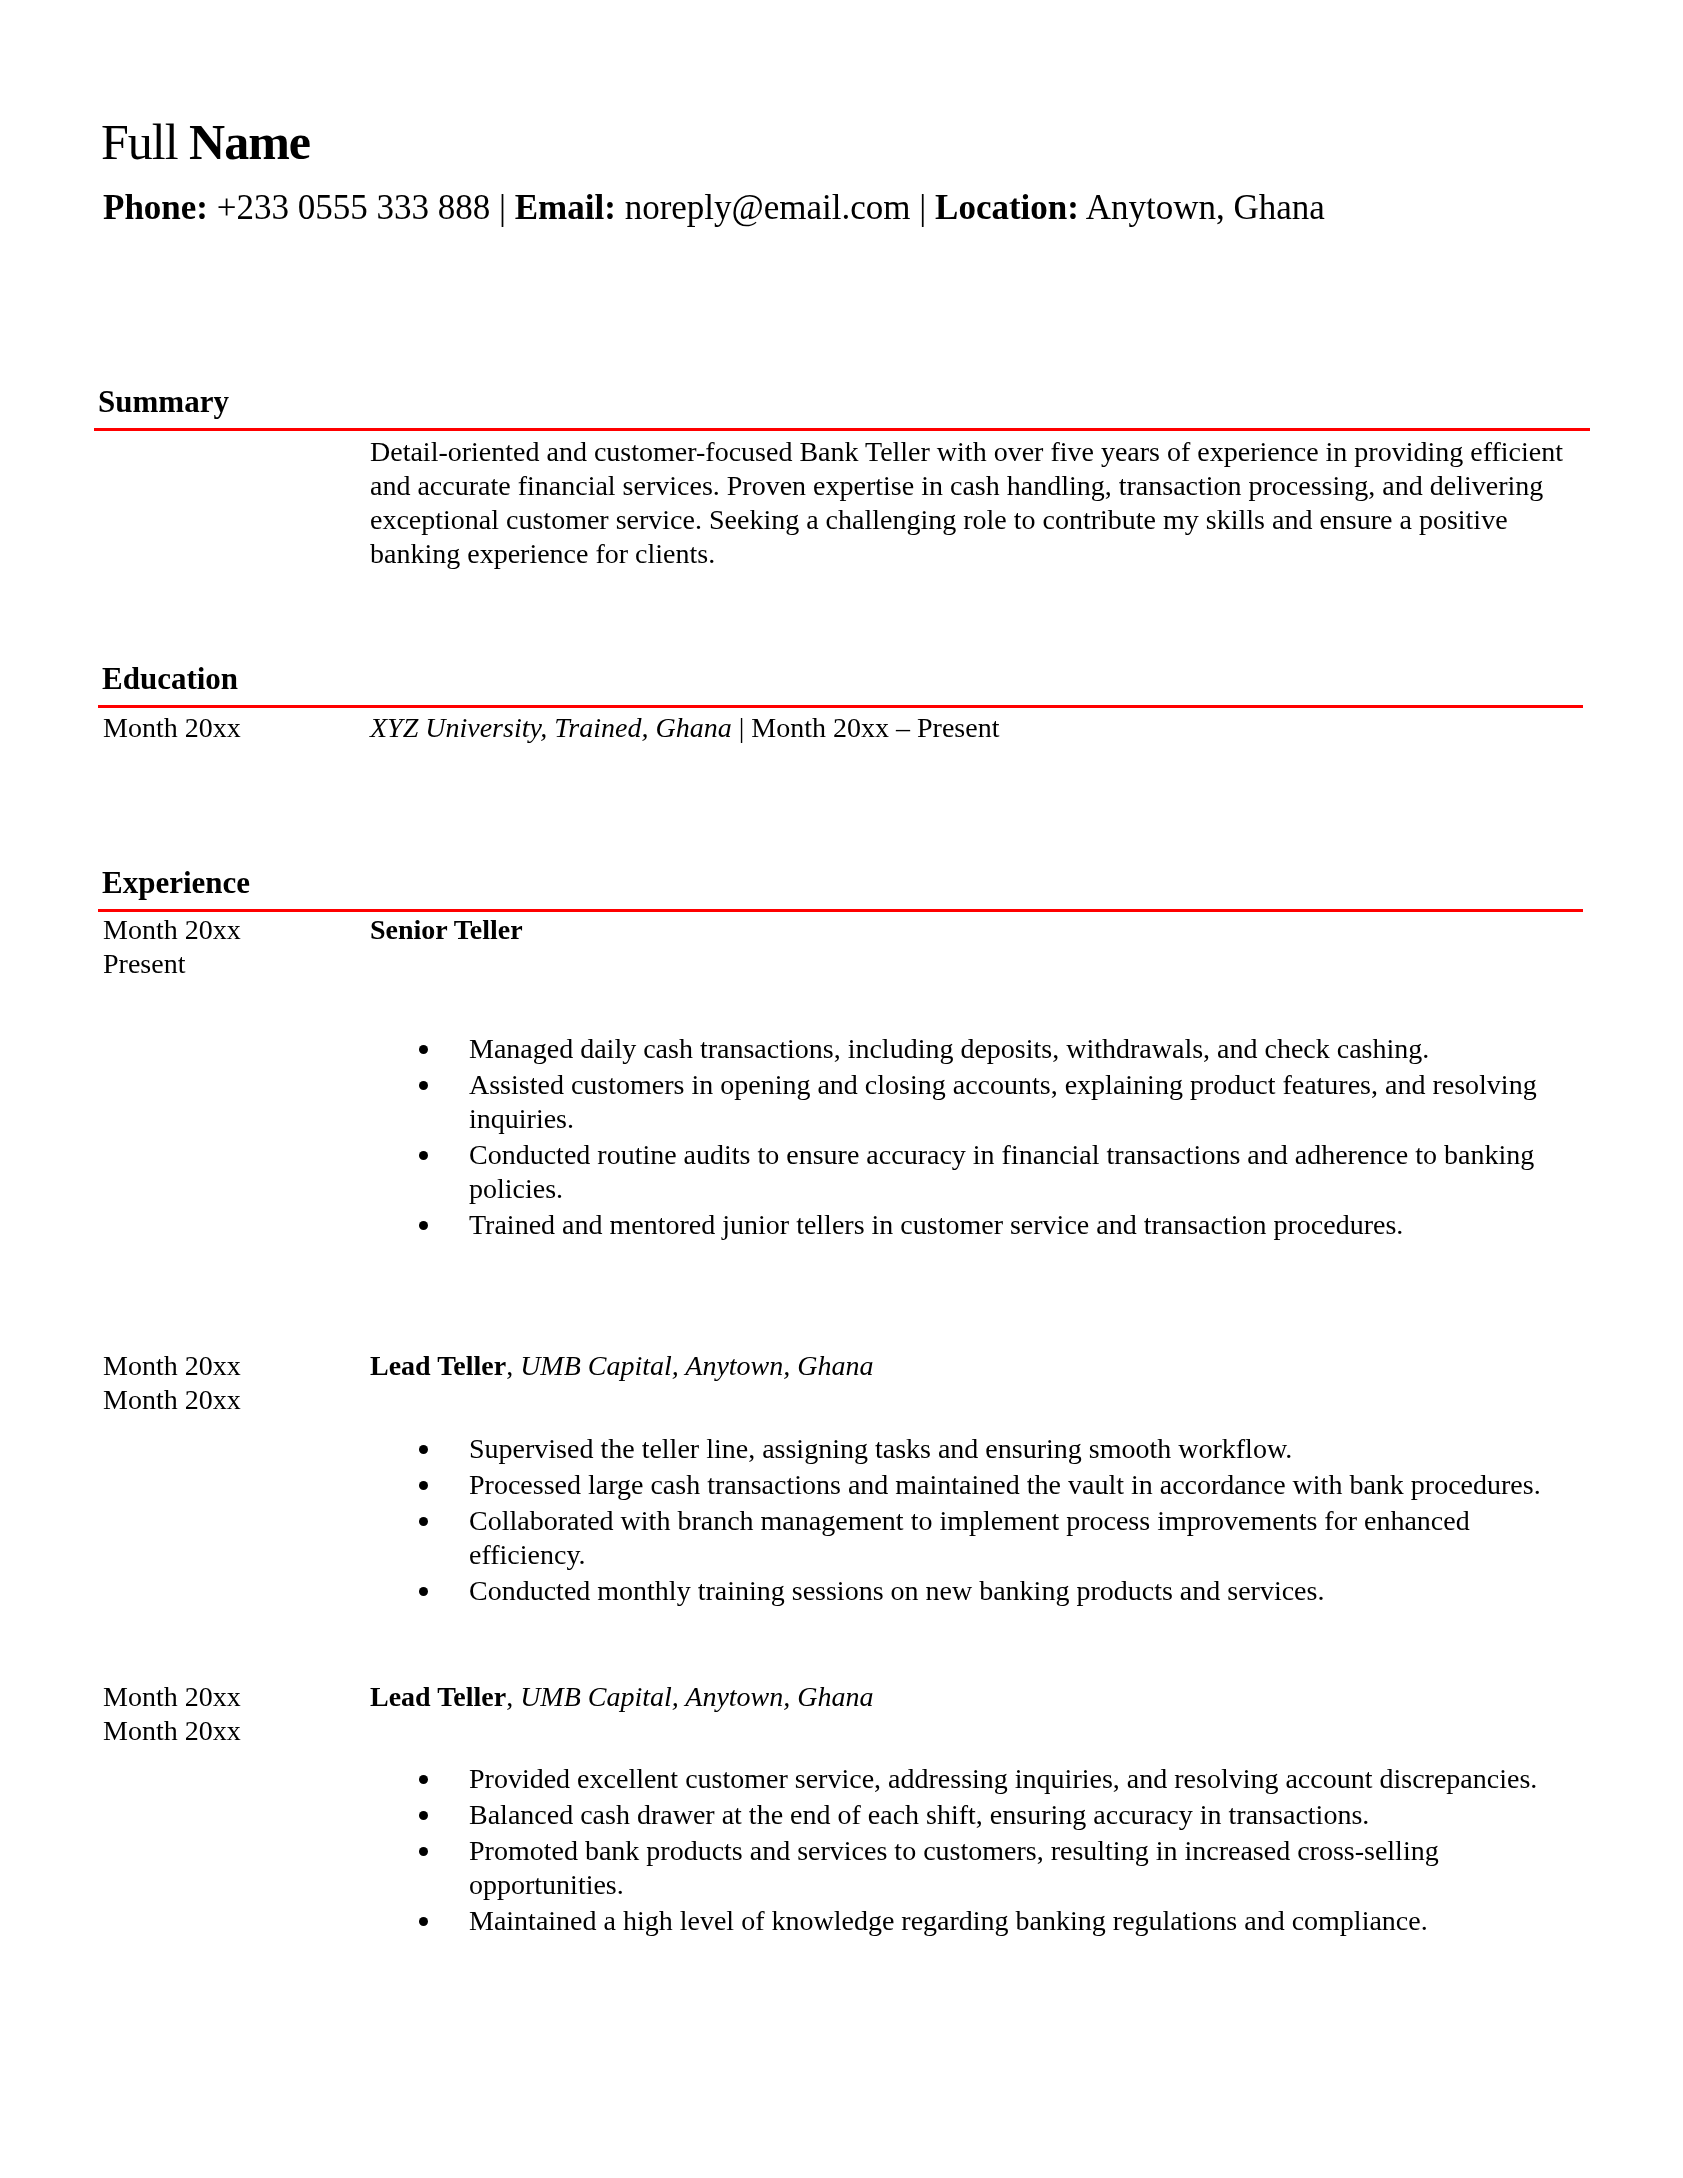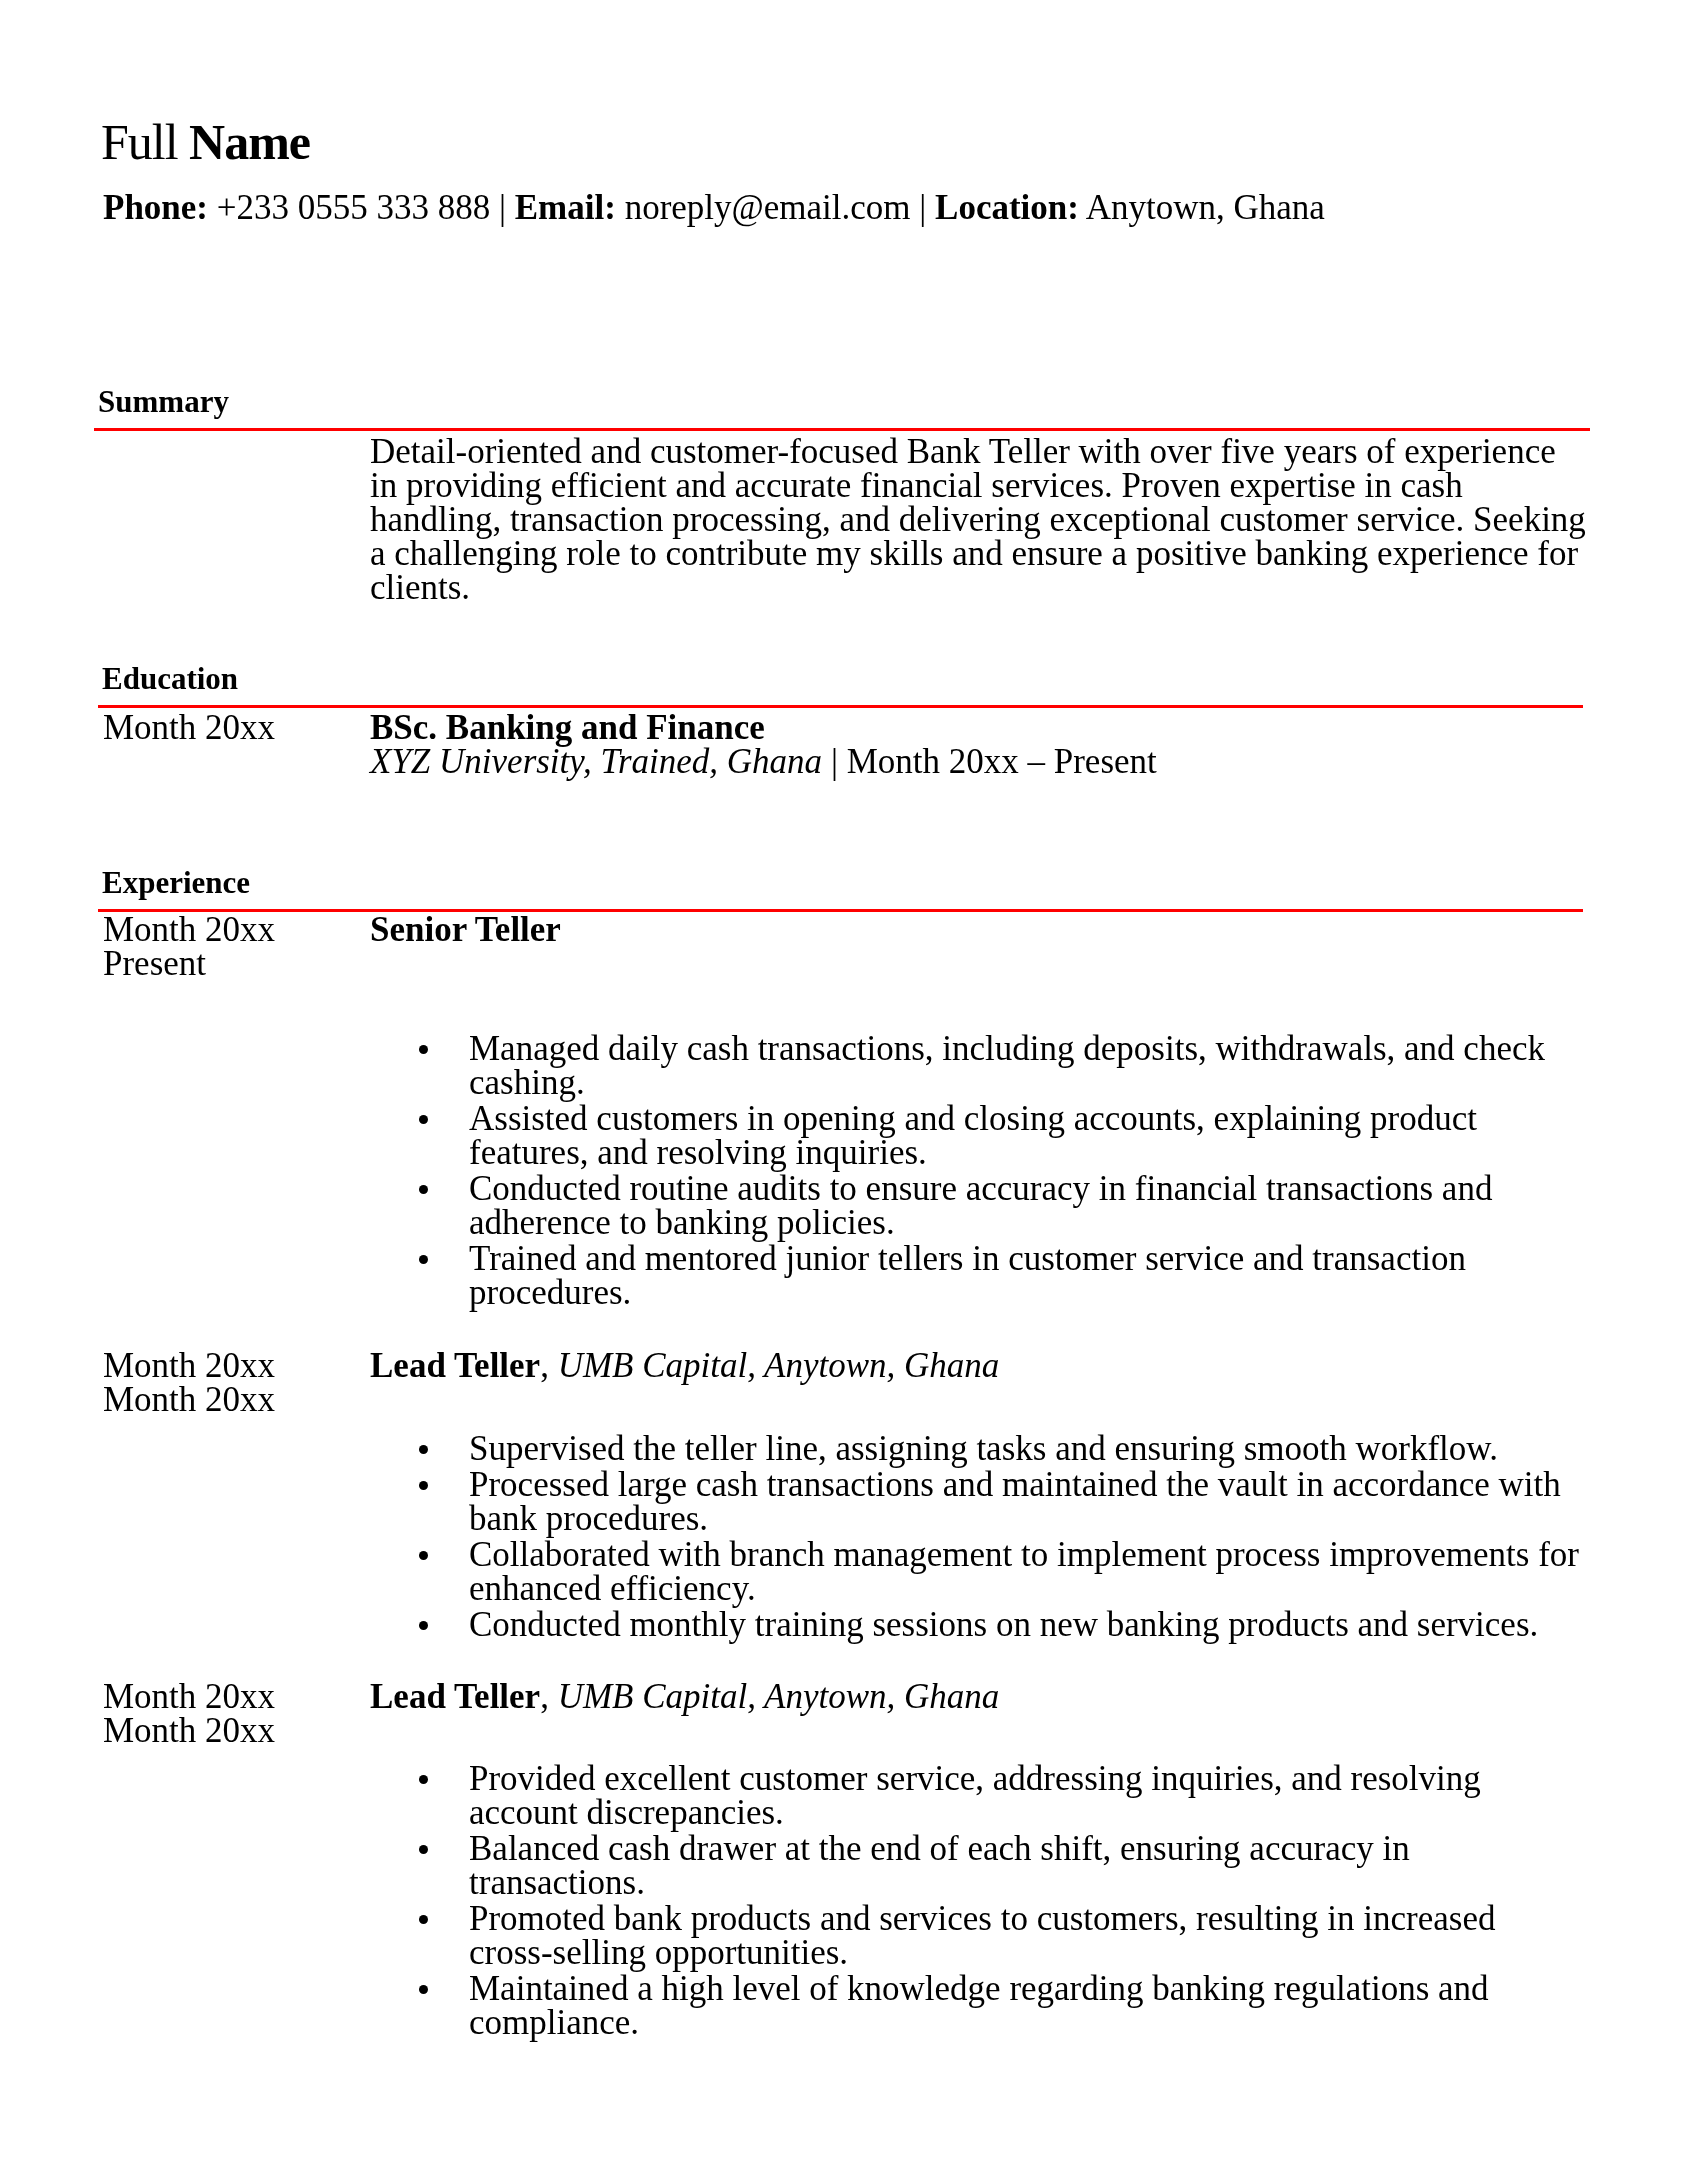--- a/index.html
+++ b/index.html
@@ -8,21 +8,21 @@
   .abs { position: absolute; }
   .name { left: 101px; top: 95px; font-size: 50px; line-height: 95px; letter-spacing: -1px;
           font-family: "Liberation Serif", "DejaVu Serif", serif; white-space: nowrap; }
   .name .last { font-weight: bold; }
   .contact { left: 103px; top: 190px; font-size: 35px; line-height: 36px; white-space: nowrap;
              font-family: Liberation Serif, serif; }
   .contact b { font-weight: bold; }
   .sec-head { font-size: 31px; font-weight: bold; line-height: 40px; white-space: nowrap;
               font-family: "Liberation Serif", "DejaVu Serif", serif; }
   .rule { height: 3px; background: #ff0000; }
-  .body-text { font-size: 35px; line-height: 34px; font-family: "Liberation Serif", "DejaVu Serif", serif; }
+  .body-text { font-size: 28px; line-height: 34px; font-family: "Liberation Serif", "DejaVu Serif", serif; }
   .date-col { left: 103px; width: 257px; }
   .content-col { left: 370px; width: 1218px; }
   .title { font-weight: bold; }
   .ital { font-style: italic; }
   ul.bullets { list-style: none; margin: 15px; padding: 0; position: absolute; left: 404px; width: 1168px; }
   ul.bullets li { position: relative; padding-left: 50px; margin-bottom: 2px; }
   ul.bullets li .dot { position: absolute; left: 0; top: 13px; width: 9px; height: 9px;
                        border-radius: 50%; background: #000; }
 </style>
 </head>
@@ -44,21 +44,20 @@
 </div>
 
 <div class="abs sec-head" style="left:98px; top:382px;">Summary</div>
 <div class="abs rule" style="left:94px; top:428px; width:1496px;"></div>
 <div class="abs body-text content-col" style="top:435px;">Detail-oriented and customer-focused Bank Teller with over five years of experience in providing efficient and accurate financial services. Proven expertise in cash handling, transaction processing, and delivering exceptional customer service. Seeking a challenging role to contribute my skills and ensure a positive banking experience for clients.</div>
 
 <div class="abs sec-head" style="left:102px; top:659px;">Education</div>
 <div class="abs rule" style="left:98px; top:705px; width:1485px;"></div>
 <div class="abs body-text date-col" style="top:711px;">Month 20xx</div>
 <div class="abs body-text content-col" style="top:711px;">
-  <div class="title">BSc. Banking and Finance</div>
   <div>
     <span class="ital">XYZ University, Trained, Ghana</span>
     <span>| Month 20xx – Present</span>
   </div>
 </div>
 
 <div class="abs sec-head" style="left:102px; top:863px;">Experience</div>
 <div class="abs rule" style="left:98px; top:909px; width:1485px;"></div>
 
 <div class="abs body-text date-col" style="top:913px;">

